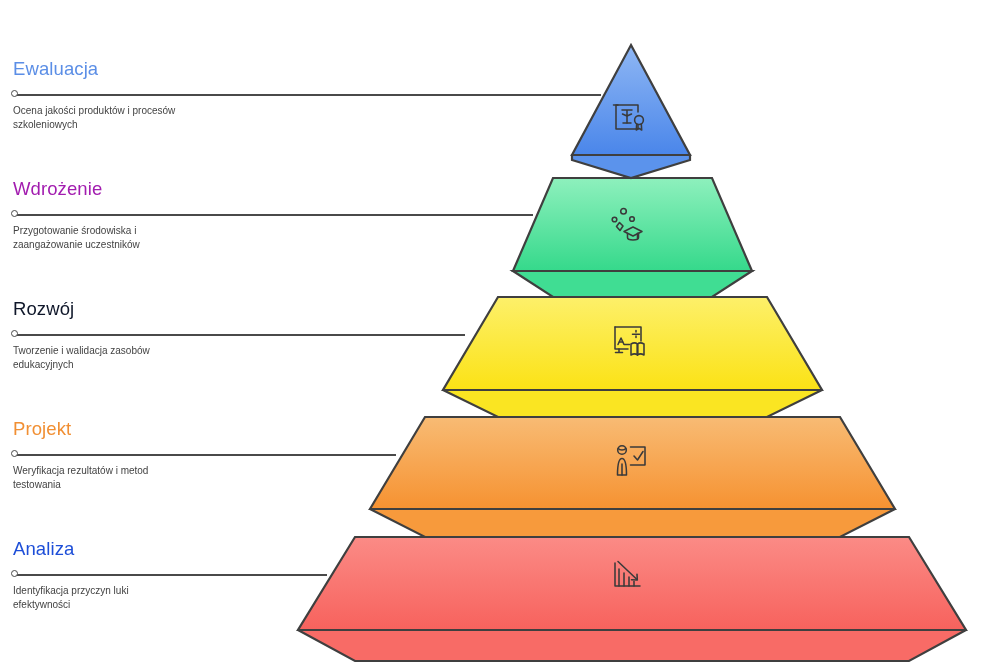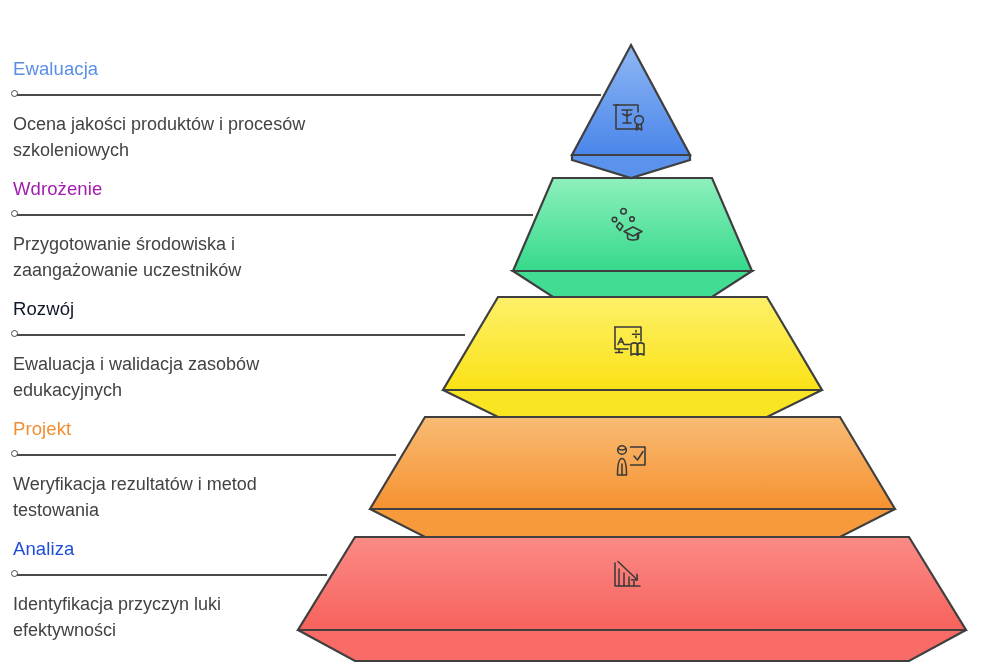--- a/index.html
+++ b/index.html
@@ -22,22 +22,22 @@
     position:absolute;left:15px;top:34px;height:2px;
     background:#4a4a4a;
   }
   .lg-dot{
     position:absolute;left:11px;top:30px;
     width:7px;height:7px;border-radius:50%;
     background:#ffffff;border:1.6px solid #4a4a4a;
     box-sizing:border-box;
   }
   .lg-desc{
-    position:absolute;left:13px;top:52px;
-    font-size:18px;color:#434343;line-height:1.42;
+    position:absolute;left:13px;top:44px;
+    font-size:10px;color:#434343;line-height:1.42;
     width:300px;white-space:pre-line;
   }
 
   
   #pyramid{position:absolute;left:0;top:0;}
 </style>
 </head>
 <body>
 
 <div id="stage">
@@ -162,21 +162,21 @@
     <div class="lg-line" style="width:518px;"></div>
     <div class="lg-dot"></div>
     <div class="lg-desc">Przygotowanie środowiska i
 zaangażowanie uczestników</div>
   </div>
 
   <div class="label-group" style="top:300px;">
     <div class="lg-title" style="color:#0f172a;">Rozwój</div>
     <div class="lg-line" style="width:450px;"></div>
     <div class="lg-dot"></div>
-    <div class="lg-desc">Ewaluacja i walidacja zasobów
+    <div class="lg-desc">Tworzenie i walidacja zasobów
 edukacyjnych</div>
   </div>
 
   <div class="label-group" style="top:420px;">
     <div class="lg-title" style="color:#f18f33;text-align:center;">Projekt</div>
     <div class="lg-line" style="width:381px;"></div>
     <div class="lg-dot"></div>
     <div class="lg-desc">Weryfikacja rezultatów i metod
 testowania</div>
   </div>

